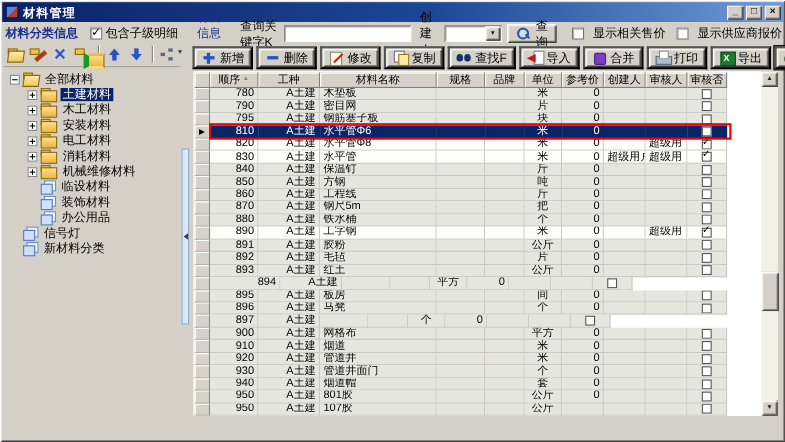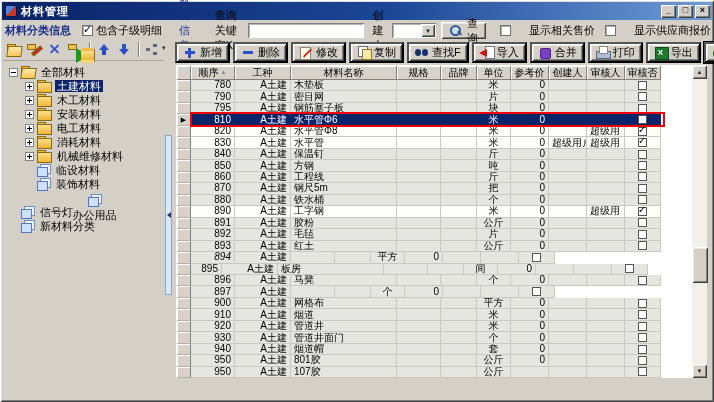--- a/index.html
+++ b/index.html
@@ -82,21 +82,21 @@
   
   .right-panel{position:absolute;left:173px;top:22px;right:3px;bottom:3px;}
   .search-row{position:absolute;left:0;top:0;right:0;height:17px;display:flex;align-items:center;font-size:11px;}
   .section-title{font-weight:normal;color:#1c2e8c;margin:0 14px 16px 6px;}
   .lbl{color:#000;margin-right:3px;}
   .txt-input{height:15px;border:none;outline:none;font-size:11px;padding:0 3px;}
   .keyword-input{width:116px;}
   .combo{width:90px;height:15px;position:relative;display:flex;align-items:center;}
   .combo-btn{position:absolute;right:1px;top:1px;width:14px;height:13px;display:flex;align-items:center;justify-content:center;font-size:6px;color:#222;}
   .search-btn{height:17px;display:flex;align-items:center;gap:3px;padding:0 8px;margin-left:5px;font-size:11px;cursor:default;}
-  .head-cbx{display:flex;align-items:center;gap:18px;font-size:11px;margin-left:14px;white-space:nowrap;}
+  .head-cbx{display:flex;align-items:center;gap:8px;font-size:11px;margin-left:14px;white-space:nowrap;}
   
   .main-toolbar{position:absolute;left:0;top:18px;right:0;height:24px;display:flex;align-items:center;gap:3px;padding:0 2px;}
   .tbtn{height:21px;display:flex;align-items:center;gap:3px;padding:0 6px;font-size:11px;color:#000;cursor:default;white-space:nowrap;}
   .tbtn.focused{outline:1px solid #000;outline-offset:0;}
   
   .grid{position:absolute;left:3px;top:43px;right:4px;bottom:21px;display:flex;background:#fff;
     box-shadow:inset 1px 1px 0 #808080,inset -1px -1px 0 #fff;}
   .grid-main{flex:1;display:flex;flex-direction:column;overflow:hidden;background:#fff;padding:1px 0 0 1px;}
   .ghead{height:14px;display:flex;flex:none;}
   .hcell{background:#d6d2ca;border-right:1px solid #808080;border-bottom:1px solid #808080;
@@ -215,21 +215,21 @@
         <div class="tree-row" style="padding-left: 18px;">
           <span style="width: 9px; flex: 0 0 auto;"></span>
           <span class="i-leaf"></span>
           <span class="tree-label">临设材料</span>
         </div>
         <div class="tree-row" style="padding-left: 18px;">
           <span style="width: 9px; flex: 0 0 auto;"></span>
           <span class="i-leaf"></span>
           <span class="tree-label">装饰材料</span>
         </div>
-        <div class="tree-row" style="padding-left: 18px; flex-direction: column;">
+        <div class="tree-row" style="padding-left: 18px;">
           <span style="width: 9px; flex: 0 0 auto;"></span>
           <span class="i-leaf"></span>
           <span class="tree-label">办公用品</span>
         </div>
         <div class="tree-row" style="padding-left: 2px;">
           <span style="width: 9px; flex: 0 0 auto;"></span>
           <span class="i-leaf"></span>
           <span class="tree-label">信号灯</span>
         </div>
         <div class="tree-row" style="padding-left: 2px;">
@@ -565,35 +565,35 @@
               <div class="cell al-c" style="width: 34px; flex: 0 0 auto;">公斤</div>
               <div class="cell al-r" style="width: 38px; flex: 0 0 auto;">0</div>
               <div class="cell al-l" style="width: 38px; flex: 0 0 auto;"></div>
               <div class="cell al-l" style="width: 38px; flex: 0 0 auto;"></div>
               <div class="cell al-c" style="width: 36px; flex: 0 0 auto;">
                 <span class="cb"></span>
               </div>
             </div>
             <div class="trow gray">
               <div class="gcell"></div>
-              <div class="cell al-r" style="width: 44px; flex: 0 0 auto; font-style: italic;">894</div>
+              <div class="cell al-r" style="width: 64px; flex: 0 0 auto;">894</div>
               <div class="cell al-r" style="width: 56px; flex: 0 0 auto;">A土建</div>
               <div class="cell al-l" style="width: 44px; flex: 0 0 auto;"></div>
               <div class="cell al-l" style="width: 36px; flex: 0 0 auto;"></div>
               <div class="cell al-c" style="width: 34px; flex: 0 0 auto;">平方</div>
               <div class="cell al-r" style="width: 38px; flex: 0 0 auto;">0</div>
               <div class="cell al-l" style="width: 38px; flex: 0 0 auto;"></div>
               <div class="cell al-l" style="width: 38px; flex: 0 0 auto;"></div>
               <div class="cell al-c" style="width: 36px; flex: 0 0 auto;">
                 <span class="cb"></span>
               </div>
             </div>
             <div class="trow gray">
               <div class="gcell"></div>
-              <div class="cell al-r" style="width: 31px; flex: 0 0 auto;">895</div>
+              <div class="cell al-r" style="width: 44px; flex: 0 0 auto;">895</div>
               <div class="cell al-r" style="width: 56px; flex: 0 0 auto;">A土建</div>
               <div class="cell al-l" style="width: 106px; flex: 0 0 auto;">板房</div>
               <div class="cell al-l" style="width: 44px; flex: 0 0 auto;"></div>
               <div class="cell al-l" style="width: 36px; flex: 0 0 auto;"></div>
               <div class="cell al-c" style="width: 34px; flex: 0 0 auto;">间</div>
               <div class="cell al-r" style="width: 38px; flex: 0 0 auto;">0</div>
               <div class="cell al-l" style="width: 38px; flex: 0 0 auto;"></div>
               <div class="cell al-l" style="width: 38px; flex: 0 0 auto;"></div>
               <div class="cell al-c" style="width: 36px; flex: 0 0 auto;">
                 <span class="cb"></span>

